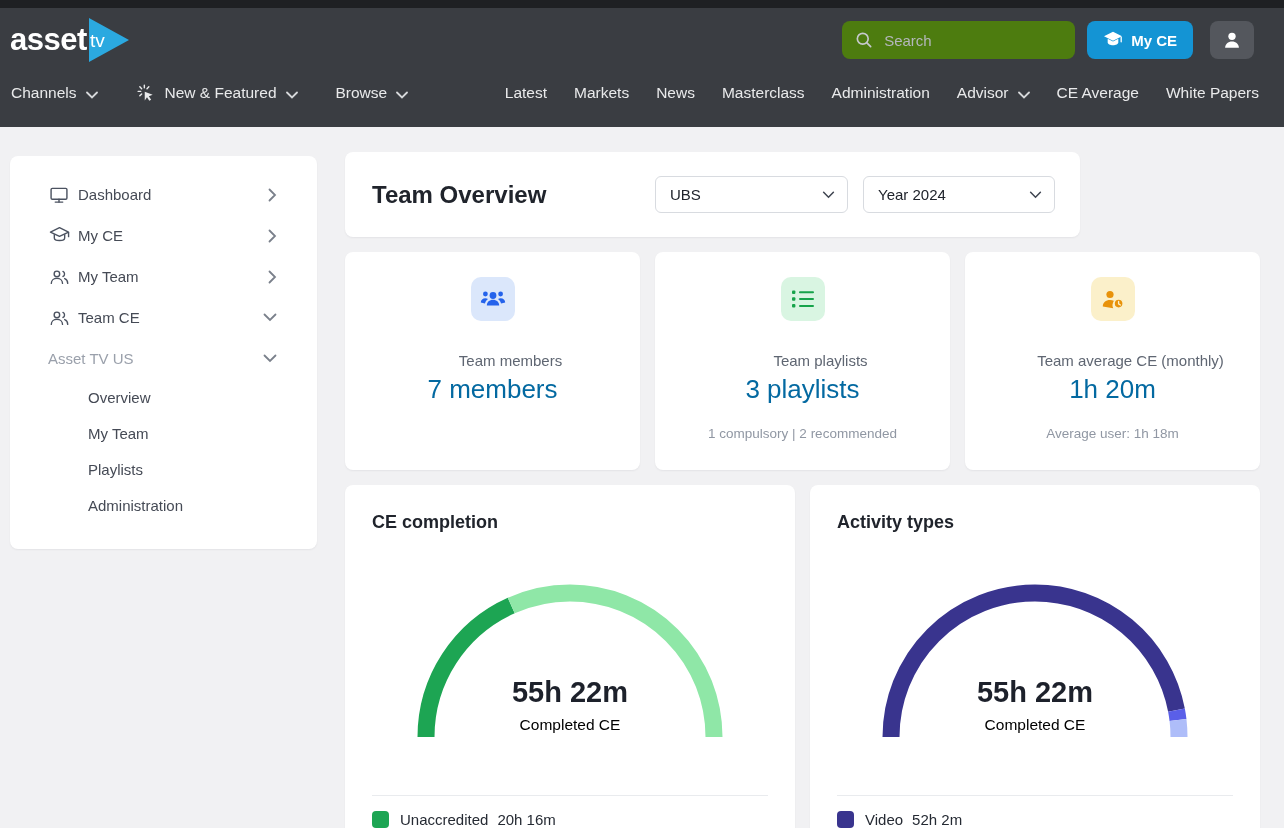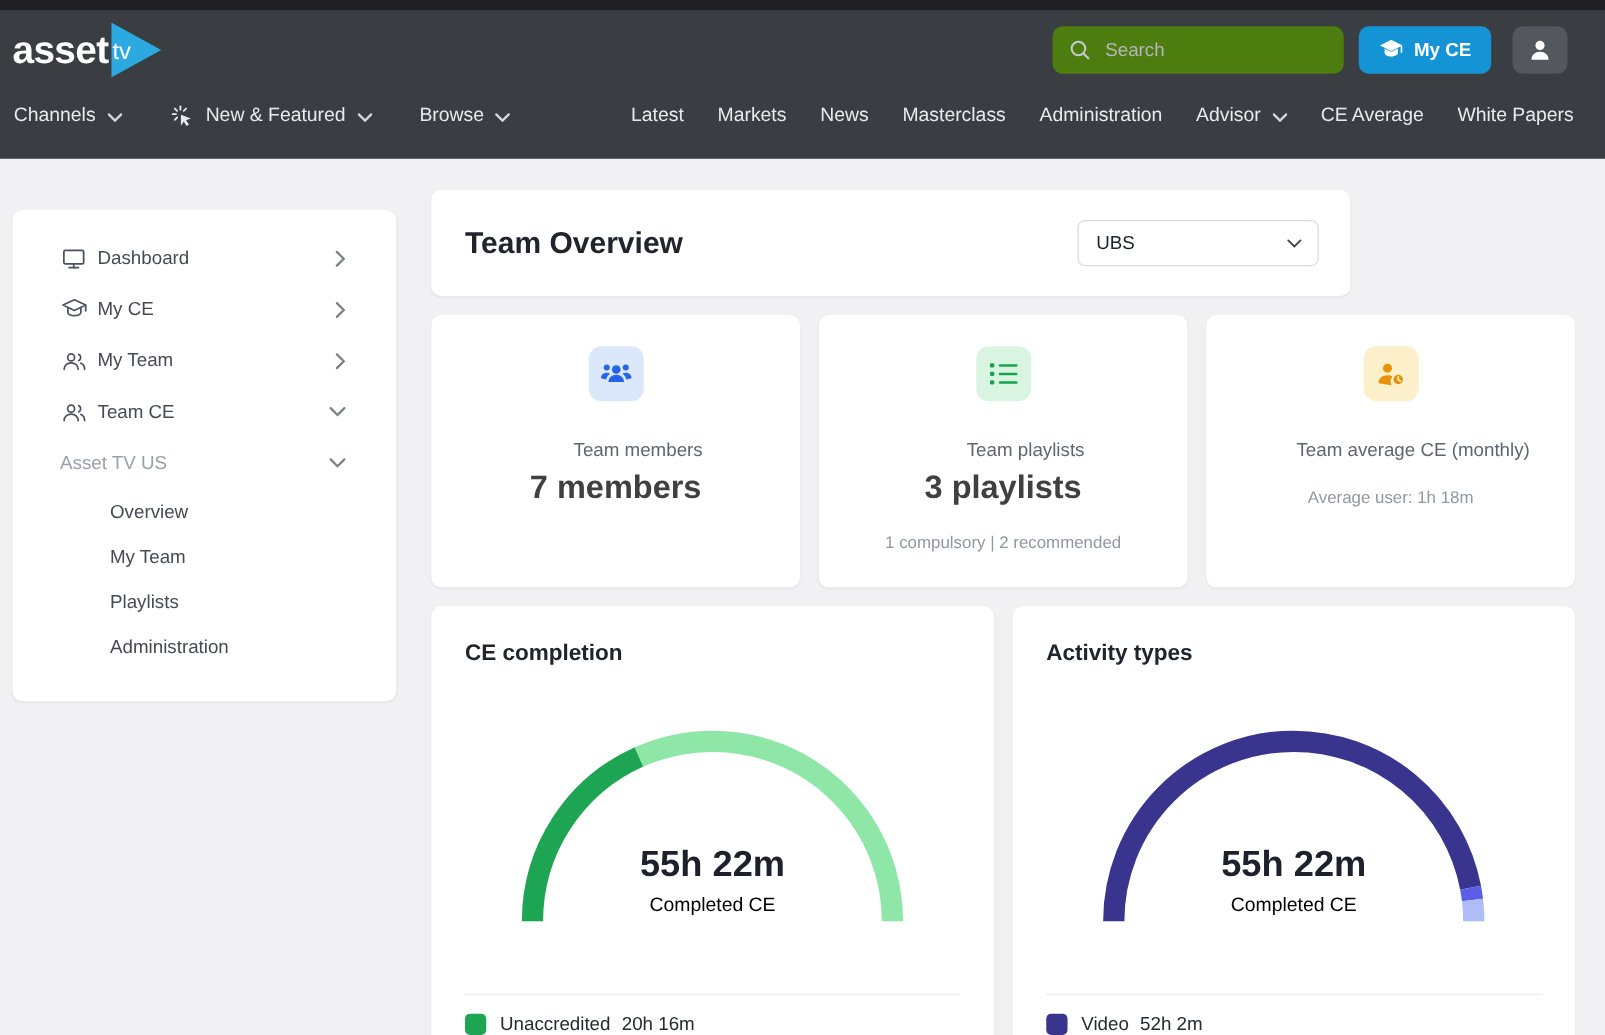--- a/index.html
+++ b/index.html
@@ -25,21 +25,21 @@
   .nav-left { display:flex; align-items:center; gap:38px; }
   .nav-right { display:flex; align-items:center; gap:27px; margin-left:auto; }
   .nav-item { display:flex; align-items:center; gap:9px; cursor:pointer; white-space:nowrap; }
   .nav-chevron { margin-top:2px; }
 
   
   .content { position:absolute; top:152px; left:0; width:1284px; }
   .card { background:#fff; border-radius:8px; box-shadow:0 1px 2px rgba(16,24,40,.06); }
 
   
-  .sidebar { position:absolute; left:10px; top:16px; width:307px; height:393px; padding:18px 0 0 0; }
+  .sidebar { position:absolute; left:10px; top:4px; width:307px; height:393px; padding:18px 0 0 0; }
   .side-item { height:41px; display:flex; align-items:center; padding:0 40px 0 38px; cursor:pointer; position:relative; color:#454a55; font-size:15px; }
   .side-item .s-icon { width:22px; display:flex; justify-content:center; margin-right:8px; color:#4b5260; }
   .side-item .s-label { flex:1; }
   .side-item.muted { color:#9aa0ab; }
   .side-item.muted .s-label { margin-left:0; }
   .side-sub { height:36px; display:flex; align-items:center; padding-left:78px; color:#454a55; font-size:15px; cursor:pointer; }
   .side-chev { color:#7a808b; display:flex; }
 
   
   .main-col { position:absolute; left:345px; top:0; width:735px; }
@@ -48,21 +48,21 @@
   .filters { margin-left:auto; display:flex; gap:15px; }
   .select { width:193px; height:37px; border:1px solid #d8dbe0; border-radius:6px; display:flex; align-items:center; padding:0 12px 0 14px; font-size:15px; color:#20242c; cursor:pointer; background:#fff; }
   .select .sel-label { flex:1; }
   .select .side-chev { color:#3e4450; }
 
   
   .stats-row { position:absolute; top:100px; left:0; width:915px; display:flex; gap:15px; }
   .stat-card { width:295px; height:218px; text-align:center; padding-top:25px; }
   .stat-badge { width:44px; height:44px; border-radius:10px; margin:0 auto; display:flex; align-items:center; justify-content:center; }
   .stat-label { margin-top:31px; font-size:15px; color:#5f6672;padding-left:36px; }
-  .stat-value { margin-top:5px; font-size:26px; font-weight:bold; color:#404040; }
+  .stat-value { margin-top:5px; font-size:26px; font-weight:normal; color:#0369a1; }
   .stat-sub { margin-top:21px; font-size:13.5px; color:#9097a3; }
 
   
   .charts-row { position:absolute; top:333px; left:0; width:915px; display:flex; gap:15px; }
   .chart-card { width:450px; height:430px; position:relative; }
   .chart-title { position:absolute; top:27px; left:27px; font-size:18px; font-weight:bold; color:#20242c; }
   .gauge-svg { position:absolute; top:87px; left:0; pointer-events:none; }
   .gauge-center { position:absolute; top:191px; left:0; width:450px; text-align:center; }
   .gauge-value { font-size:29px; font-weight:bold; color:#1d212b; }
   .gauge-label { margin-top:7px; font-size:15.5px; color:#000000; }
@@ -279,20 +279,28 @@
       <div class="page-title">Team Overview</div>
       <div class="filters">
         <div class="select">
           <span class="sel-label">UBS</span>
           <span class="side-chev">
             <svg width="13" height="8" viewBox="0 0 14 9" fill="none" stroke="currentColor" stroke-width="1.7" stroke-linecap="round">
                 <path d="M1.5 1.5l5.5 5.5 5.5-5.5"></path>
               </svg>
           </span>
         </div>
+        <div class="select" style="width:192px;">
+          <span class="sel-label">Year 2024</span>
+          <span class="side-chev">
+            <svg width="13" height="8" viewBox="0 0 14 9" fill="none" stroke="currentColor" stroke-width="1.7" stroke-linecap="round">
+                <path d="M1.5 1.5l5.5 5.5 5.5-5.5"></path>
+              </svg>
+          </span>
+        </div>
       </div>
     </div>
 
     <div class="stats-row">
       <div class="card stat-card">
         <div class="stat-badge" style="background: rgb(219, 231, 251); color: rgb(37, 99, 235);">
           <svg width="26" height="22" viewBox="0 0 26 22" fill="currentColor">
             <circle cx="13" cy="7.5" r="3.4"></circle>
               <path d="M6.8 17.5c0-3.4 2.7-5.7 6.2-5.7s6.2 2.3 6.2 5.7z"></path>
             <circle cx="5.4" cy="6" r="2.4"></circle>
@@ -324,20 +332,21 @@
       <div class="card stat-card">
         <div class="stat-badge" style="background: rgb(251, 240, 202); color: rgb(232, 146, 10);">
           <svg width="26" height="22" viewBox="0 0 26 22" fill="currentColor">
             <circle cx="10" cy="6.5" r="3.6"></circle>
             <path d="M2.8 18.5c0-3.8 3-6.4 7.2-6.4 1.6 0 3 .4 4.2 1a6.4 6.4 0 0 0-1 7.1z"></path>
             <circle cx="18.6" cy="15.6" r="4.6" stroke="#fbf0ca" stroke-width="1.6"></circle>
             <path d="M18.6 13.3v2.5l1.8 1.2" stroke="#fbf0ca" stroke-width="1.3" fill="none" stroke-linecap="round"></path>
           </svg>
         </div>
         <div class="stat-label">Team average CE (monthly)</div>
+        <div class="stat-value">1h 20m</div>
         <div class="stat-sub">Average user: 1h 18m</div>
       </div>
     </div>
 
     <div class="charts-row">
       <div class="card chart-card">
         <div class="chart-title">CE completion</div>
         <svg class="gauge-svg" width="450" height="170" viewBox="0 0 450 170">
             <path d="M 81 165 A 144 144 0 0 1 369 165" fill="none" stroke="#1da553" stroke-width="17" stroke-dasharray="165.57449921479645 904.7786842338604" stroke-dashoffset="0"></path>
             <path d="M 81 165 A 144 144 0 0 1 369 165" fill="none" stroke="#8fe7a7" stroke-width="17" stroke-dasharray="286.81484290213376 904.7786842338604" stroke-dashoffset="-165.57449921479645"></path>

